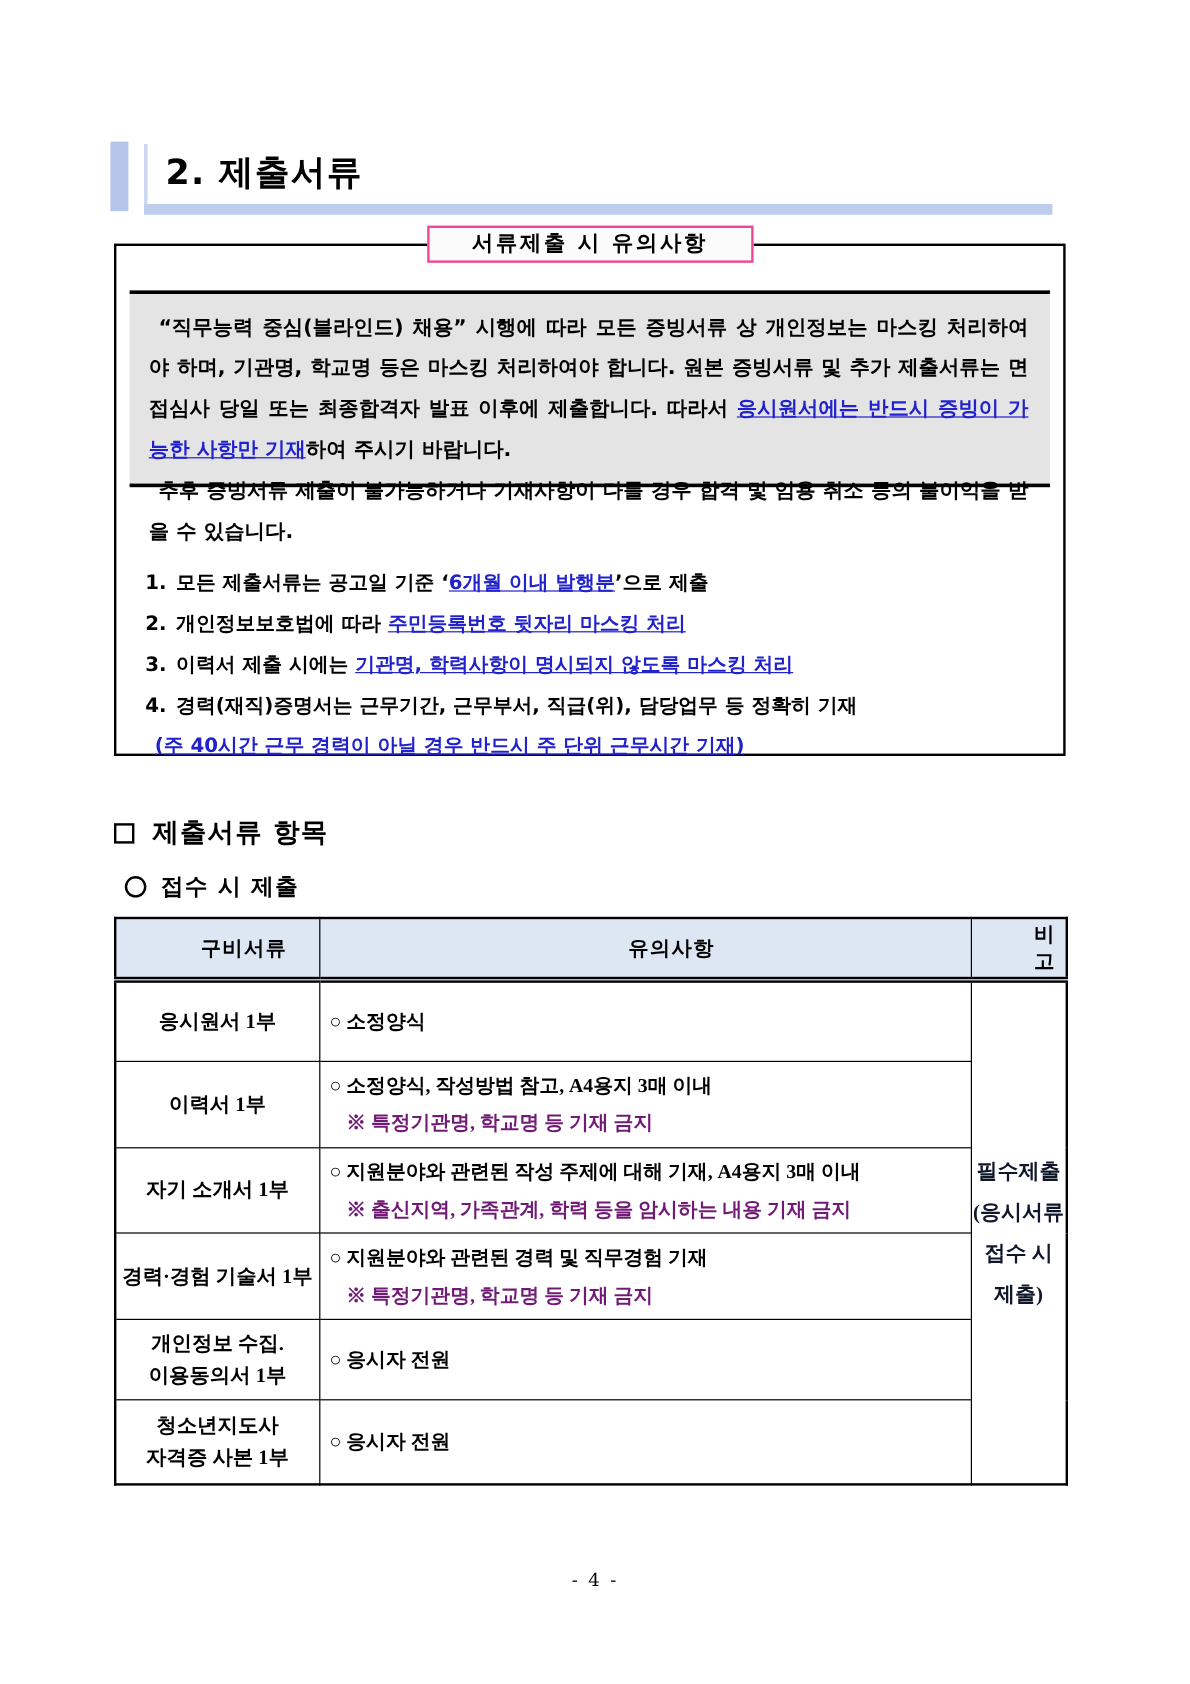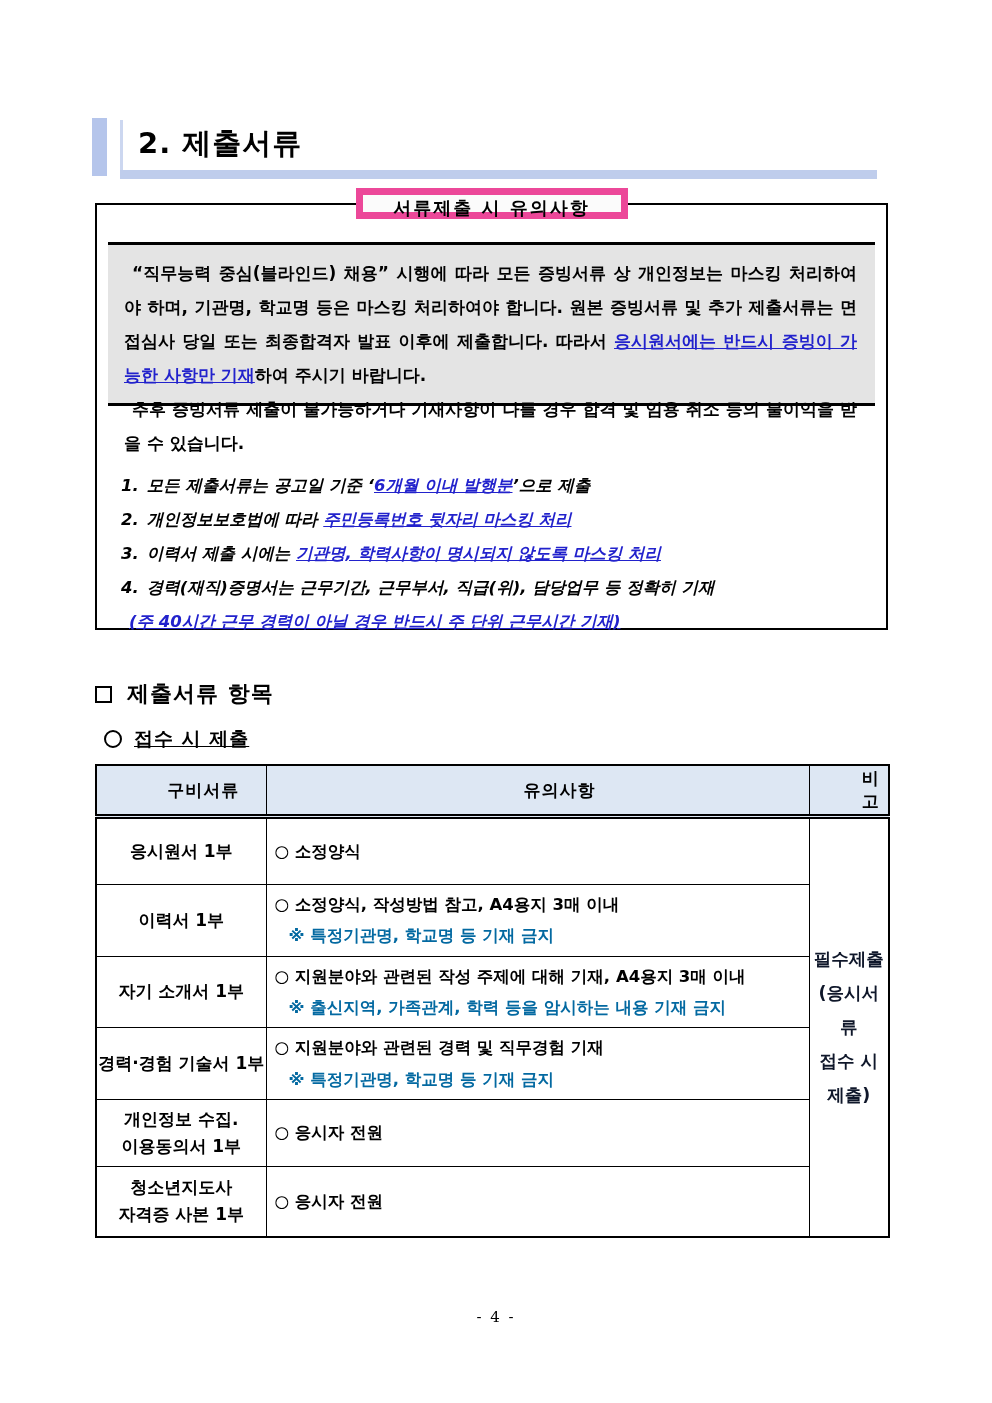--- a/index.html
+++ b/index.html
@@ -15,53 +15,53 @@
   
   .accent-rect{position:absolute;left:92px;top:118px;width:15px;height:58px;background:#b5c5eb;}
   .title-vline{position:absolute;left:120px;top:120px;width:3px;height:50px;background:#ccd7f0;}
   .title-hbar{position:absolute;left:120px;top:170px;width:757px;height:9px;background:#bfcdec;}
   .page-title{position:absolute;left:138px;top:124px;font-size:29px;letter-spacing:1px;}
   
   .notice-box{position:absolute;left:95px;top:203px;width:793px;height:427px;border:2px solid #000;box-sizing:border-box;}
   .notice-tab{
     position:absolute;top:-17px;left:50%;transform:translateX(-50%);
     width:272px;height:31px;box-sizing:border-box;
-    background:#fbfbfb;border:7px solid #ec4899;
+    background:#fbfbfb;border:2px solid #ec4899;
     text-align:center;line-height:26px;font-size:18px;letter-spacing:2px;
   }
   .gray-box{
     position:absolute;top:37px;left:11px;right:11px;height:164px;box-sizing:border-box;
     background:#e4e4e4;border-top:3px solid #000;border-bottom:3px solid #000;
     padding:11px 18px 0 16px;
     font-size:17px;line-height:34px;text-align:justify;
   }
   .gray-box p{margin:0;text-indent:8px;}
   .blue-u{color:#2222cc;text-decoration:underline;}
-  .notice-list{position:absolute;top:264px;left:24px;right:14px;font-size:16.5px;line-height:34px;font-style:italic;}
+  .notice-list{position:absolute;top:264px;left:24px;right:14px;font-size:16.5px;line-height:34px;}
   .notice-item .num{margin-right:8px;}
   .week-note{margin-left:8px;}
   
   .sec-heading{position:absolute;left:95px;top:679px;font-size:22px;display:flex;align-items:center;letter-spacing:1px;}
   .square-bullet{display:inline-block;width:13px;height:13px;border:2px solid #000;margin-right:15px;}
-  .sub-heading{position:absolute;left:104px;top:726px;font-size:19px;display:flex;align-items:center;letter-spacing:1px;text-decoration:underline;}
+  .sub-heading{position:absolute;left:104px;top:726px;font-size:19px;display:flex;align-items:center;letter-spacing:1px;}
   .circle-bullet{display:inline-block;width:14px;height:14px;border:2px solid #000;border-radius:50%;margin-right:12px;}
   
   table.doc-table{
     position:absolute;left:95px;top:764px;width:793px;
     border-collapse:collapse;table-layout:fixed;
     border:2px solid #000;
   }
   .doc-table th{
     background:#dde7f3;border:1.5px solid #000;border-bottom:5px double #000;
     height:41px;font-size:17px;letter-spacing:1px;font-weight:700;padding-left:45px;
   }
-  .doc-table td{border:1.5px solid #000;font-weight:700;}
+  .doc-table td{border:1.5px solid #000;font-weight:700;font-family:Liberation Serif, serif;}
   td.doc-cell{text-align:center;font-size:17px;line-height:1.6;white-space:pre-line;}
   td.note-cell{padding:4px 8px;font-size:16.5px;line-height:1.9;vertical-align:middle;}
-  .sub-line{color:#0369a1;padding-left:14px;}
+  .sub-line{color:#701a75;padding-left:14px;}
   td.remark-cell{
     color:#0f172a;text-align:center;font-size:17.5px;line-height:34px;
     white-space:pre-line;vertical-align:middle;
   }
   
   .footer{
     position:absolute;left:0;right:0;top:1308px;text-align:center;
     font-family:"DejaVu Serif","Liberation Serif",serif;
     font-weight:400;font-size:15px;letter-spacing:2px;
   }

